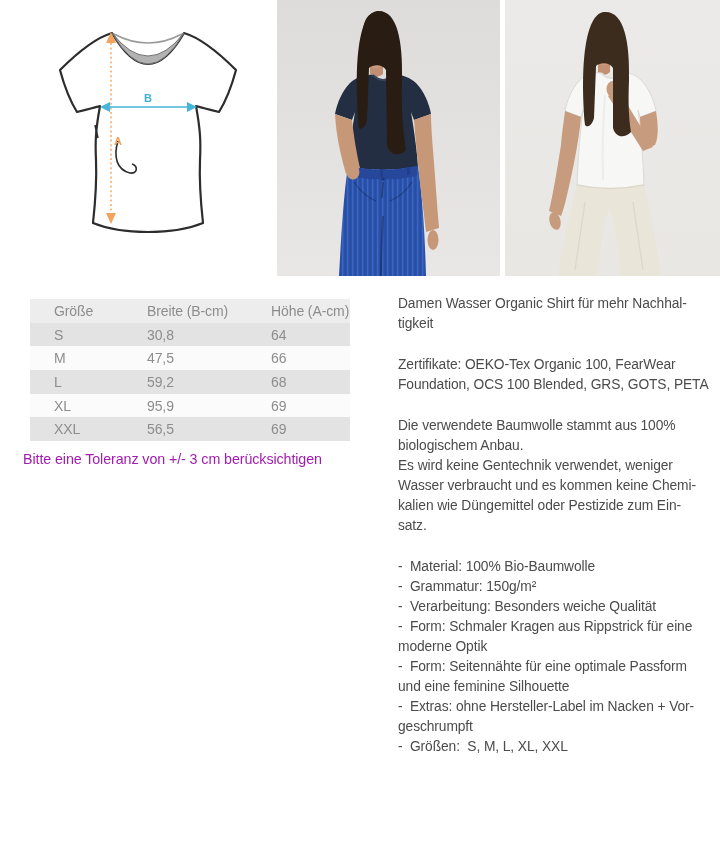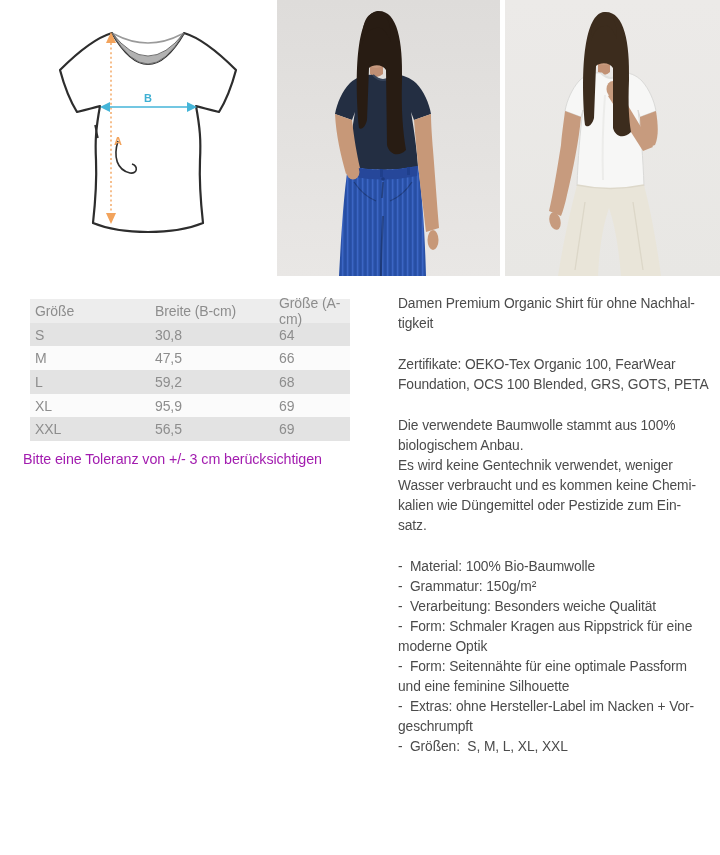--- a/index.html
+++ b/index.html
@@ -17,22 +17,22 @@
 
   
   .size-table{
     position:absolute;left:30px;top:299px;width:320px;
     font-size:14px;color:#8d8d8d;letter-spacing:-0.1px;
   }
   .size-table .tr{display:flex;height:23.7px;align-items:center;}
   .size-table .tr.head{background:#ededed;}
   .size-table .tr.odd{background:#e3e3e3;}
   .size-table .tr.even{background:#fbfbfb;}
-  .size-table .c1{width:125px;padding-left:5px;box-sizing:border-box;}
-  .size-table .c2{width:124px;}
+  .size-table .c1{width:99px;padding-left:24px;box-sizing:border-box;}
+  .size-table .c2{width:124px;margin-left:18px;}
   .size-table .c3{flex:1;}
 
   .tolerance-note{
     position:absolute;left:23px;top:451px;
     font-size:14.3px;color:#a21caf;white-space:pre;letter-spacing:-0.1px;
   }
 
   
   .description{
     position:absolute;left:398px;top:294px;
@@ -187,21 +187,21 @@
 
       <path d="M80,125 C75,66 80,14 99,12 C119,10 125,42 124,80 C123,105 124,120 126,132 C118,140 110,136 108,128 L108,68 C105,62 95,62 91,66 L89,118 C87,126 82,128 80,125 Z" fill="#3c2c1d"></path>
       <path d="M86,41 C86,20 92,14 99,14 C107,14 112,20 112,39 C107,26 103,25 99,26 C93,27 89,31 86,41 Z" fill="#3c2c1d"></path>
     </svg>
   </div>
 
   <div class="size-table">
     <div class="tr head">
       <div class="c1">Größe</div>
       <div class="c2">Breite (B-cm)</div>
-      <div class="c3">Größe (A-cm)</div>
+      <div class="c3">Höhe (A-cm)</div>
     </div>
     <div class="tr odd">
       <div class="c1">S</div>
       <div class="c2">30,8</div>
       <div class="c3">64</div>
     </div>
     <div class="tr even">
       <div class="c1">M</div>
       <div class="c2">47,5</div>
       <div class="c3">66</div>
@@ -219,21 +219,21 @@
     <div class="tr odd">
       <div class="c1">XXL</div>
       <div class="c2">56,5</div>
       <div class="c3">69</div>
     </div>
   </div>
 
   <div class="tolerance-note">Bitte eine Toleranz von +/- 3 cm berücksichtigen</div>
 
   <div class="description">
-    <div class="par">Damen Premium Organic Shirt für ohne Nachhal-
+    <div class="par">Damen Wasser Organic Shirt für mehr Nachhal-
 tigkeit</div>
     <div class="par">Zertifikate: OEKO-Tex Organic 100, FearWear
 Foundation, OCS 100 Blended, GRS, GOTS, PETA</div>
     <div class="par">Die verwendete Baumwolle stammt aus 100%
 biologischem Anbau.
 Es wird keine Gentechnik verwendet, weniger
 Wasser verbraucht und es kommen keine Chemi-
 kalien wie Düngemittel oder Pestizide zum Ein-
 satz.</div>
     <div class="par">-  Material: 100% Bio-Baumwolle

